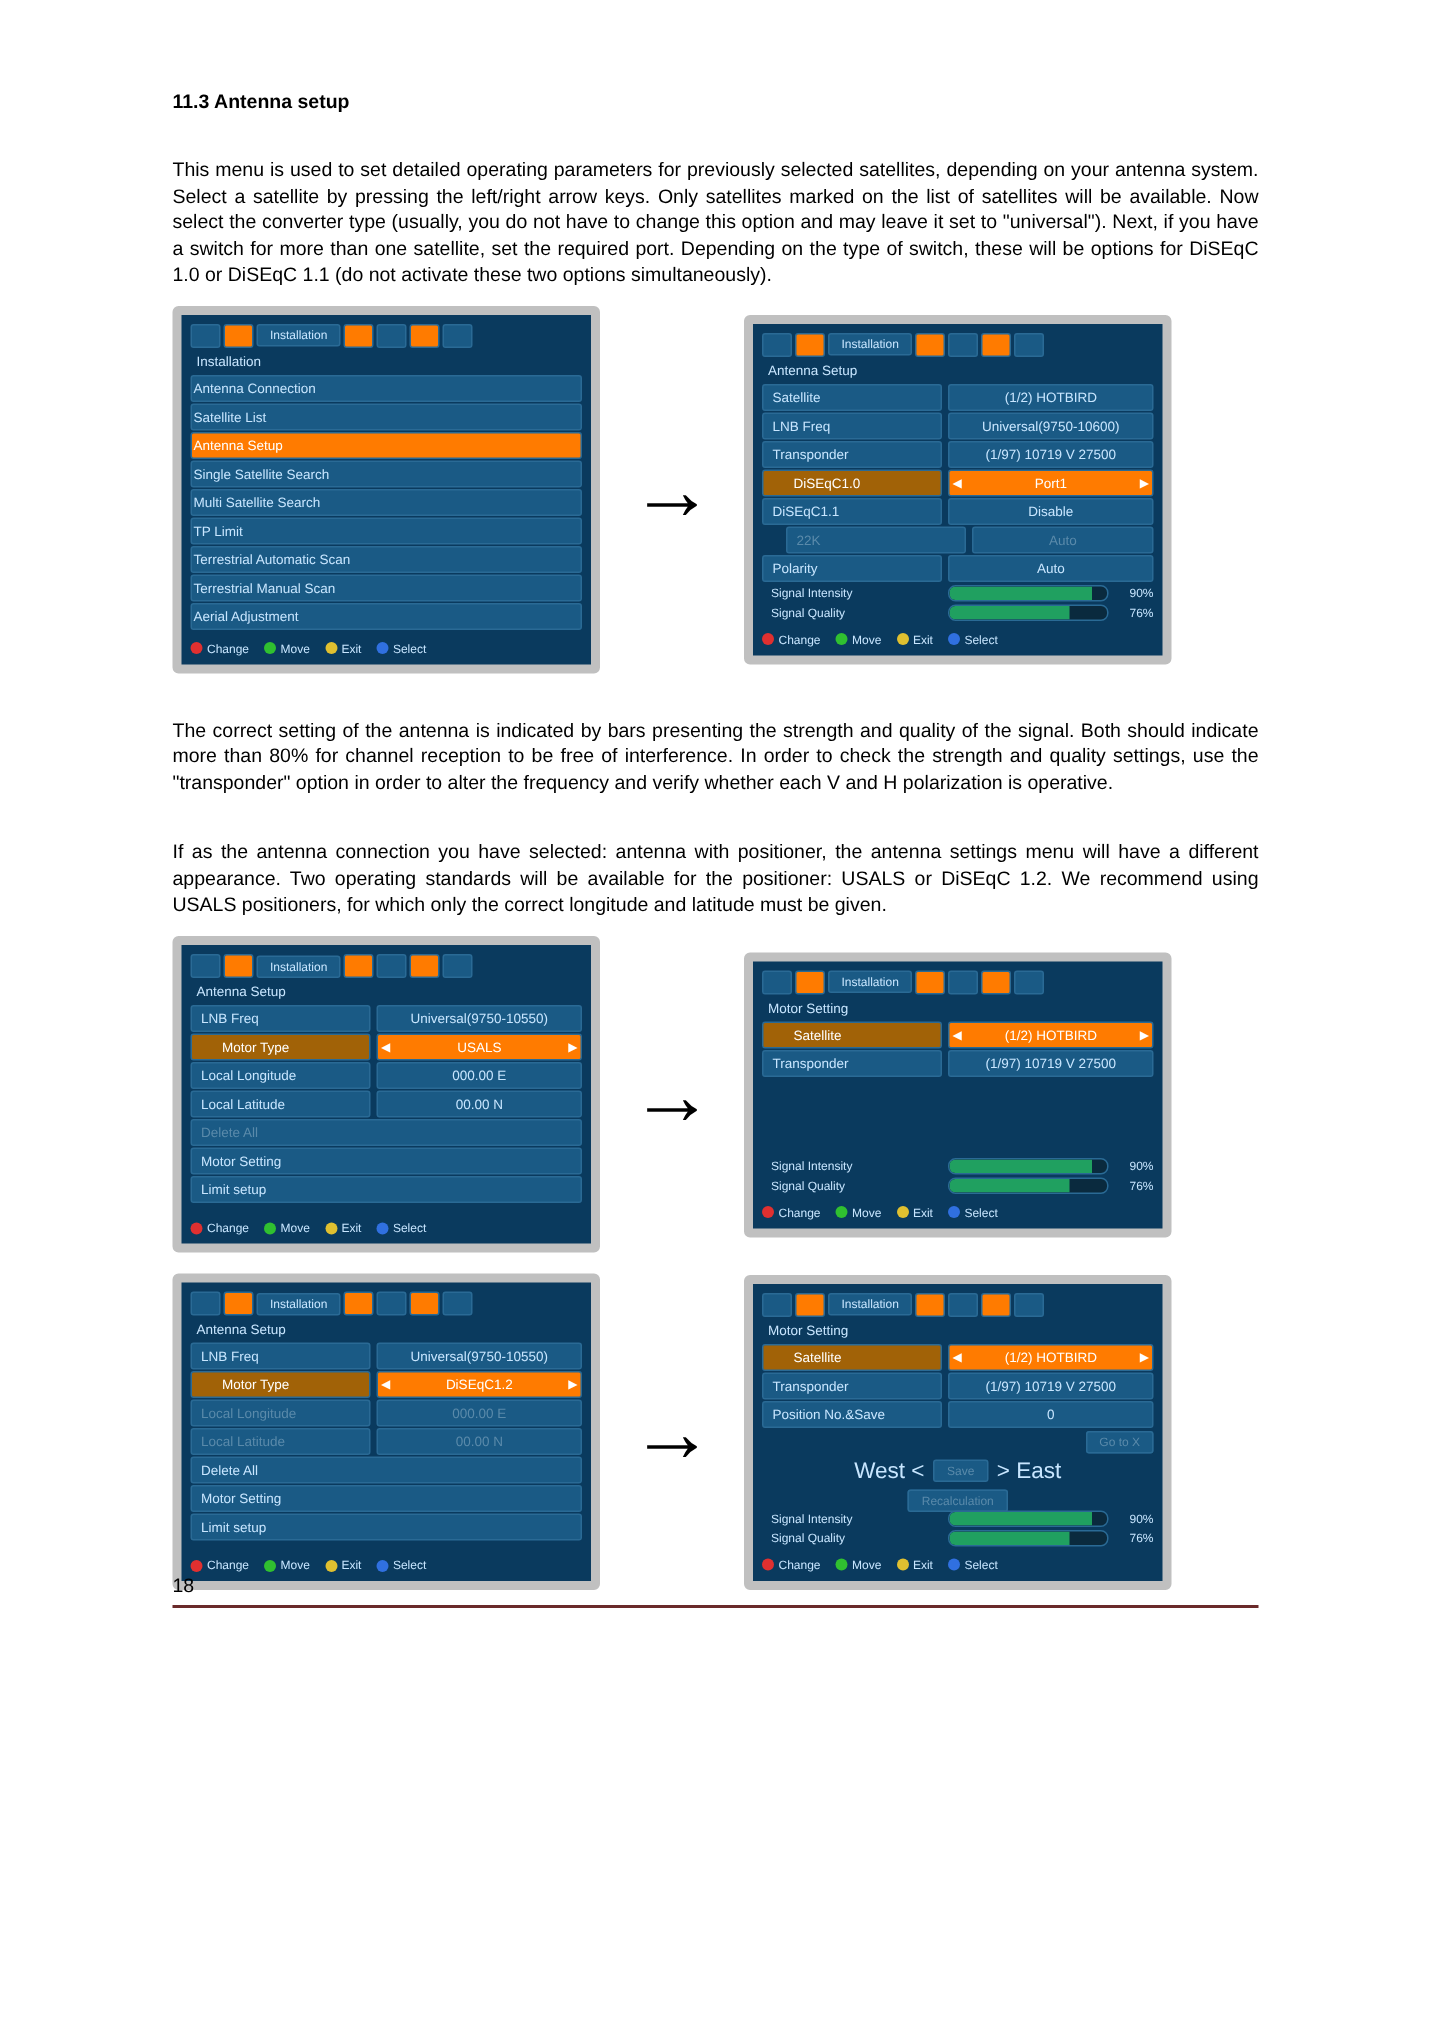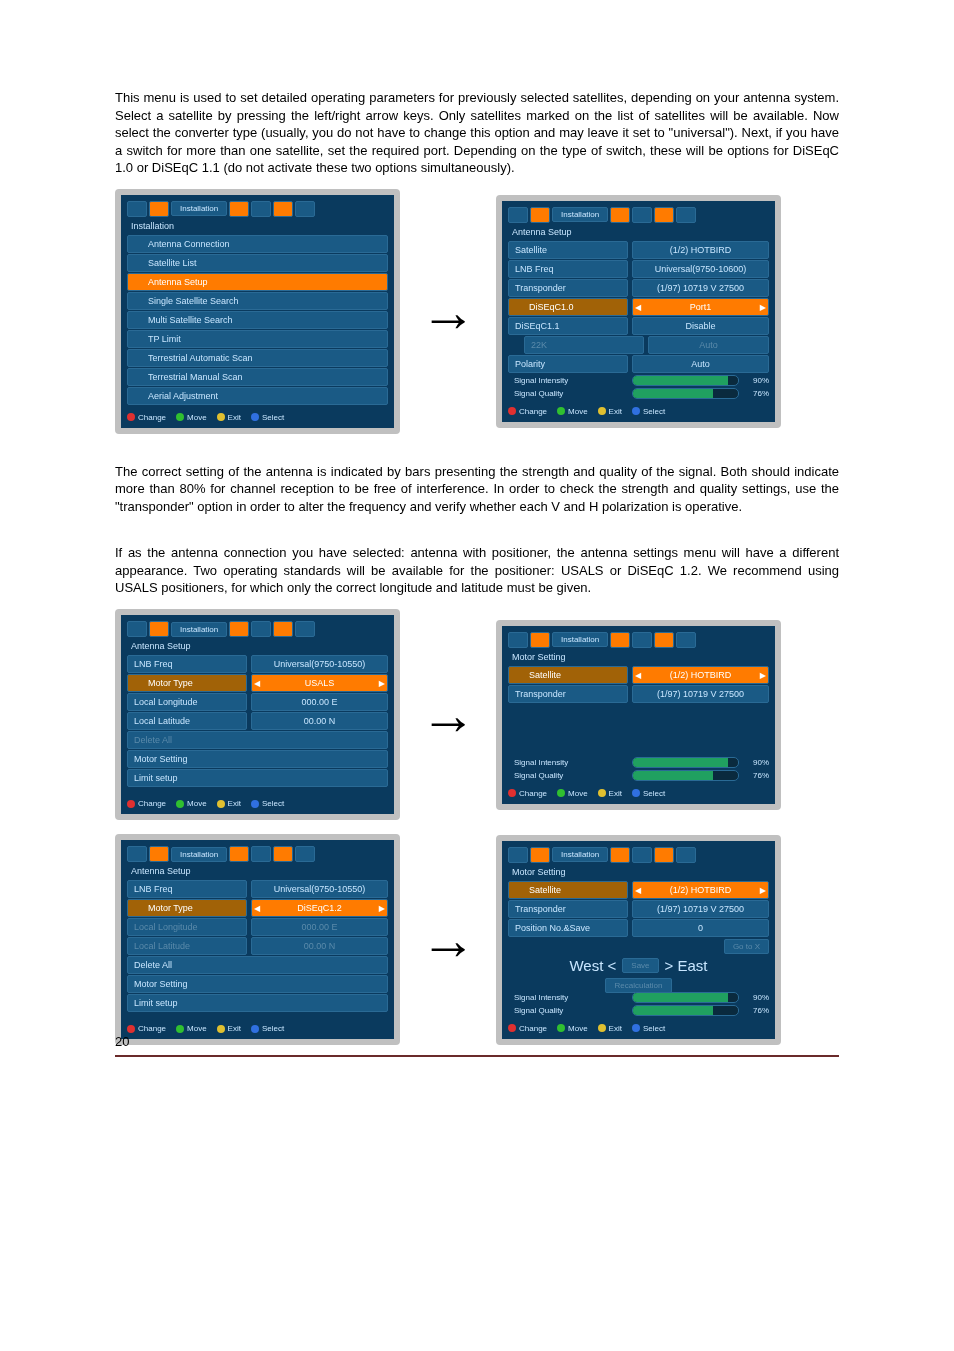--- a/index.html
+++ b/index.html
@@ -9,21 +9,21 @@
   .para { font-size: 13px; line-height: 1.35; text-align: justify; margin-bottom: 12px; margin-top: 29px; }
   .screens-row { display: flex; align-items: center; margin: 6px 0 14px 0; gap: 20px; }
   .screen { background: #0a3a5e; border: 6px solid #c0c0c0; border-radius: 4px; width: 285px; padding: 6px; color: #dfefff; font-size: 9px; }
   .arrow { font-size: 56px; font-weight: bold; color: #000; flex: 0 0 auto; }
   .tv-crumb { display: flex; align-items: center; gap: 2px; margin-bottom: 2px; }
   .tv-icon { width: 20px; height: 16px; background: #1a5a85; border: 1px solid #2a6a95; border-radius: 2px; display: inline-block; }
   .tv-icon.sel { background: #ff7b00; }
   .crumb-label { background: #1a5a85; border: 1px solid #2a6a95; border-radius: 2px; padding: 2px 8px; font-size: 8px; color: #c8e6ff; }
   .panel-title { color: #c8e6ff; font-size: 9px; padding: 2px 4px; }
   .menu-list { display: flex; flex-direction: column; gap: 1px; margin-top: 2px; }
-  .menu-item { background: #1a5a85; border: 1px solid #2a6a95; border-radius: 2px; padding: 3px 20px; font-size: 9px; color: #c8e6ff; display: flex; justify-content: space-between; align-items: center; }
+  .menu-item { background: #1a5a85; border: 1px solid #2a6a95; border-radius: 2px; padding: 3px 1px; font-size: 9px; color: #c8e6ff; display: flex; justify-content: space-between; align-items: center; }
   .menu-item.sel { background: #ff7b00; color: #fff; }
   .kv-row { display: flex; gap: 4px; }
   .kv-left { flex: 0 0 46%; background: #1a5a85; border: 1px solid #2a6a95; border-radius: 2px; padding: 3px 6px; font-size: 9px; color: #c8e6ff; }
   .kv-right { flex: 1; background: #1a5a85; border: 1px solid #2a6a95; border-radius: 2px; padding: 3px 6px; font-size: 9px; color: #c8e6ff; text-align: center; position: relative; }
   .kv-right.sel { background: #ff7b00; color: #fff; }
   .kv-left.sel { background: #a16207; color: #fff; padding-left: 20px; }
   .kv-right .arrow-lr { position: absolute; top: 50%; transform: translateY(-50%); color: #ff7b00; font-size: 8px; }
   .kv-right .arrow-l { left: 2px; }
   .kv-right .arrow-r { right: 2px; }
   .kv-right.sel .arrow-lr { color: #fff; }
@@ -43,20 +43,21 @@
   .motor-btn { background: #1a5a85; border: 1px solid #2a6a95; border-radius: 2px; padding: 2px 8px; font-size: 8px; color: #5a8aaa; }
   .motor-side { color: #c8e6ff; font-size: 15px; }
   .page-num { position: absolute; bottom: 30px; left: 115px; font-size: 13px; }
   .page-rule { position: absolute; bottom: 22px; left: 115px; right: 115px; border-bottom: 2px solid #6a2a2a; }
   .spacer { height: 4px; }
 </style>
 </head>
 <body>
 
 <div class="page">
+  <div class="section-title">11.3 Antenna setup</div>
   <div class="para">This menu is used to set detailed operating parameters for previously selected satellites, depending on your antenna system. Select a satellite by pressing the left/right arrow keys. Only satellites marked on the list of satellites will be available. Now select the converter type (usually, you do not have to change this option and may leave it set to "universal"). Next, if you have a switch for more than one satellite, set the required port. Depending on the type of switch, these will be options for DiSEqC 1.0 or DiSEqC 1.1 (do not activate these two options simultaneously).</div>
 
   <div class="screens-row">
     <div class="screen">
       <div class="tv-crumb">
         <span class="tv-icon"></span>
         <span class="tv-icon sel"></span>
         <span class="crumb-label">Installation</span>
         <span class="tv-icon sel"></span>
         <span class="tv-icon"></span>
@@ -421,15 +422,15 @@
             <span>Exit</span>
           </span>
         <span class="footer-item">
             <span class="dot blue"></span>
             <span>Select</span>
           </span>
       </div>
     </div>
   </div>
 
-  <div class="page-num">20</div>
+  <div class="page-num">18</div>
   <div class="page-rule"></div>
 </div>
 
 </body></html>

